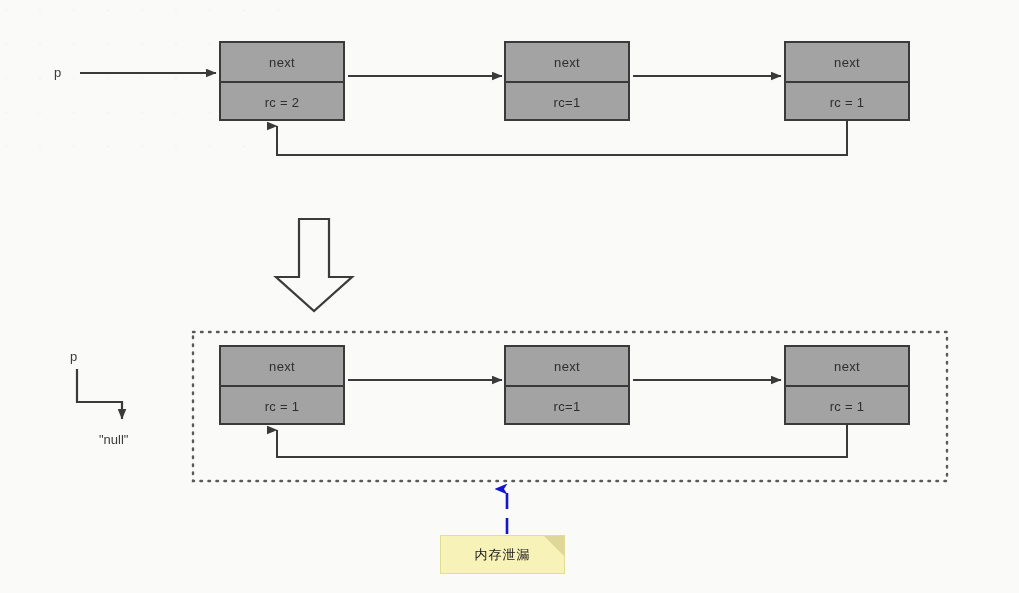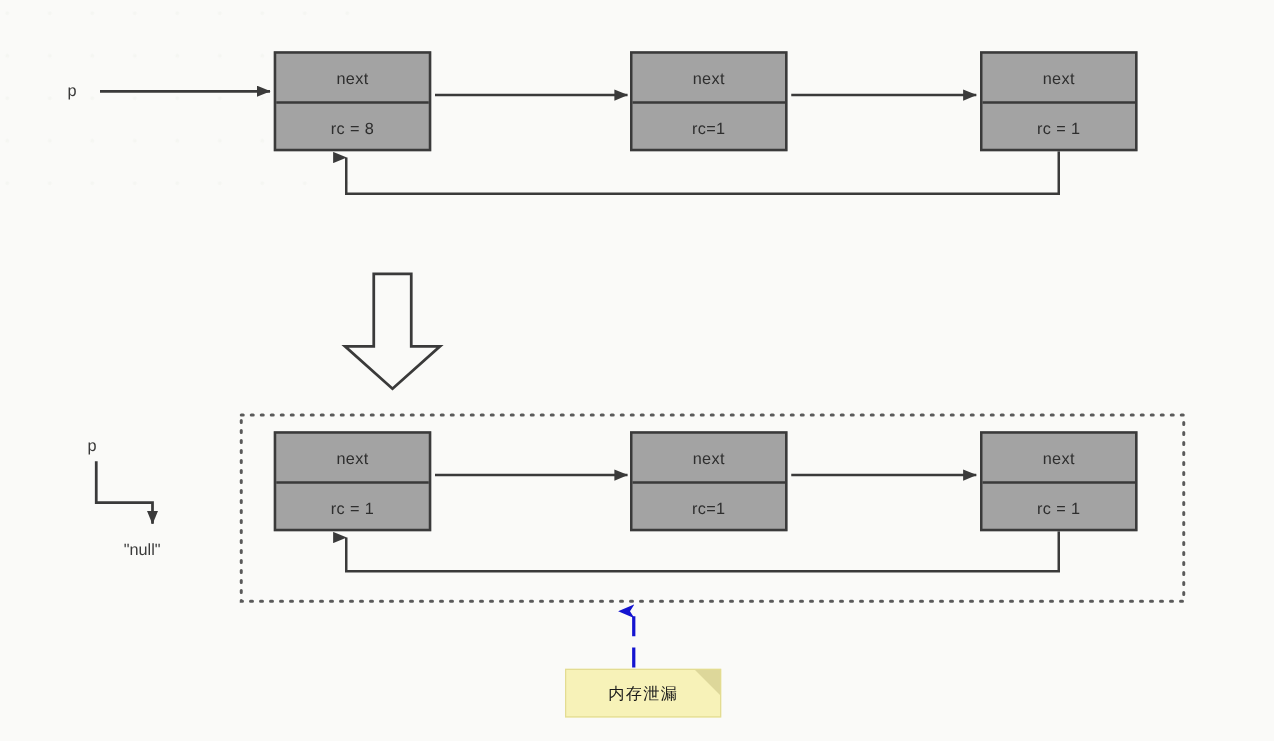--- a/index.html
+++ b/index.html
@@ -149,21 +149,21 @@
       <path d="M847,425 L847,457 L277,457 L277,430" fill="none" stroke="#3a3a3a" stroke-width="2" marker-end="url(#ahup)"></path>
     </g>
 
     <g>
       <line x1="507" y1="534" x2="507" y2="489" stroke="#1414d0" stroke-width="2.6" stroke-dasharray="16 9" marker-end="url(#ahblue)"></line>
     </g>
   </svg>
 
   <div class="node" style="left:219px; top:41px; width:126px; height:80px;">
     <div class="cell top">next</div>
-    <div class="cell">rc = 8</div>
+    <div class="cell">rc = 2</div>
   </div>
 
   <div class="node" style="left:504px; top:41px; width:126px; height:80px;">
     <div class="cell top">next</div>
     <div class="cell">rc=1</div>
   </div>
 
   <div class="node" style="left:784px; top:41px; width:126px; height:80px;">
     <div class="cell top">next</div>
     <div class="cell">rc = 1</div>
@@ -183,20 +183,20 @@
 
   <div class="node" style="left:784px; top:345px; width:126px; height:80px;">
     <div class="cell top">next</div>
     <div class="cell">rc = 1</div>
   </div>
 
   <div class="lbl" style="left:70px; top:349px;">p</div>
 
   <div class="lbl" style="left:99px; top:432px;">"null"</div>
 
-  <div class="note" style="left:452px; top:535px; width:123px; height:37px;">
+  <div class="note" style="left:440px; top:535px; width:123px; height:37px;">
     <span>内存泄漏</span>
     <span class="fold"></span>
   </div>
 
   <div class="watermark-text"></div>
 
 </div>
 
 </body></html>

